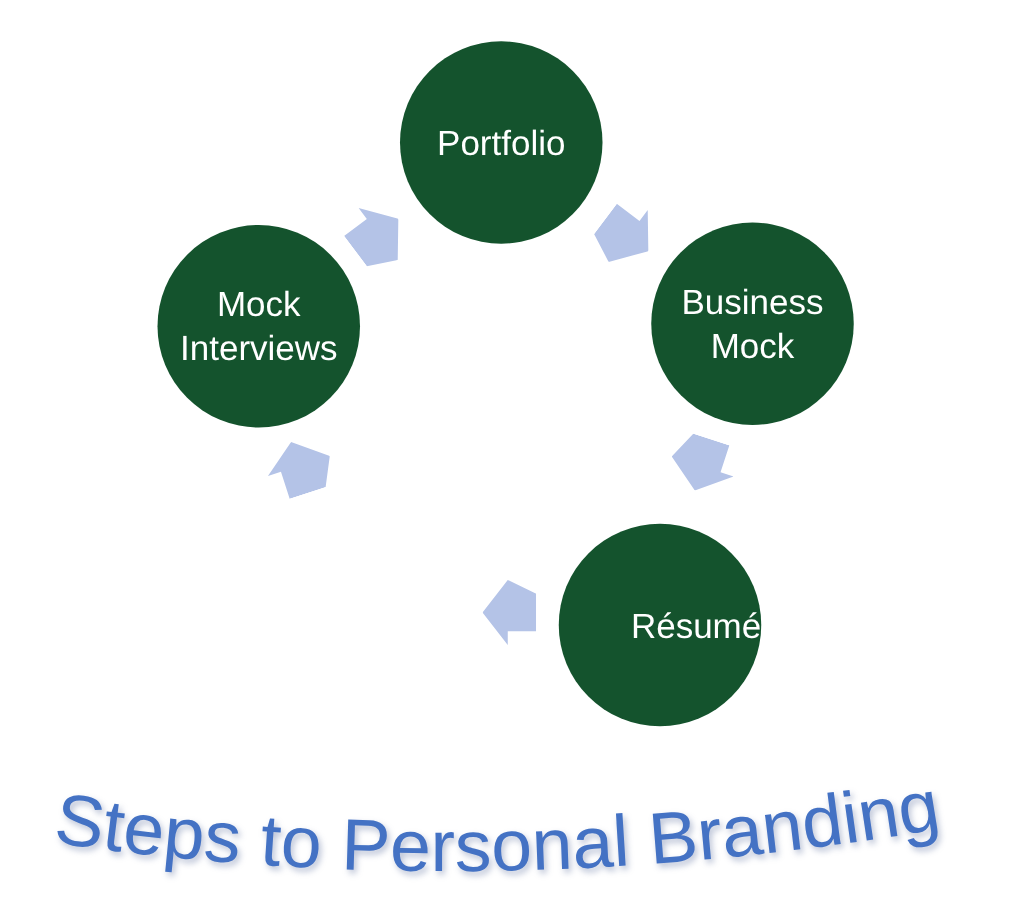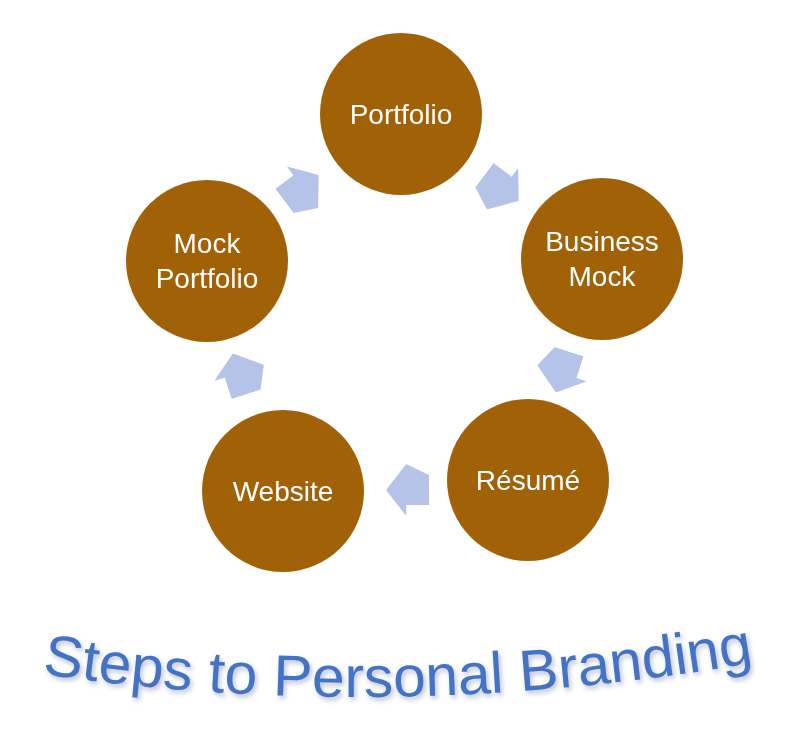--- a/index.html
+++ b/index.html
@@ -10,33 +10,33 @@
     height: 732px;
     background: #ffffff;
     font-family: "Liberation Sans", sans-serif;
     overflow: hidden;
   }
   .node {
     position: absolute;
     width: 162px;
     height: 162px;
     border-radius: 50%;
-    background: #a16207;
+    background: #14532d;
     display: flex;
     align-items: center;
     justify-content: center;
     text-align: center;
     color: #ffffff;
     font-size: 28px;
     line-height: 1.25;
   }
   .node .node-label { display: block; max-width: 126px; }
   #node-portfolio       { left: 320px; top: 33px;  }
   #node-business-card   { left: 521px; top: 178px; }
-  #node-resume          { left: 447px; top: 399px; }
+  #node-resume          { left: 447px; top: 419px; justify-content: flex-end; }
   #node-website         { left: 202px; top: 410px; }
   #node-mock-interviews { left: 126px; top: 180px; }
 
   .arrow {
     position: absolute;
     width: 43px;
     height: 52px;
     background: #B4C3E7;
     clip-path: polygon(0% 21%, 53% 21%, 53% 0%, 100% 50%, 53% 100%, 0% 79%);
   }
@@ -70,26 +70,23 @@
   </div>
 
   <div class="node" id="node-business-card">
     <span class="node-label">Business Mock</span>
   </div>
 
   <div class="node" id="node-resume">
     <span class="node-label">Résumé</span>
   </div>
 
-  <div class="node" id="node-website">
-    <span class="node-label">Website</span>
-  </div>
 
   <div class="node" id="node-mock-interviews">
-    <span class="node-label">Mock Portfolio</span>
+    <span class="node-label">Mock Interviews</span>
   </div>
 
   <div class="arrow" id="arrow-mock-to-portfolio"></div>
   <div class="arrow" id="arrow-portfolio-to-business"></div>
   <div class="arrow" id="arrow-business-to-resume"></div>
   <div class="arrow" id="arrow-resume-to-website"></div>
   <div class="arrow" id="arrow-website-to-mock"></div>
 
   <svg class="title-svg" viewBox="0 0 808 732">
     <defs>

